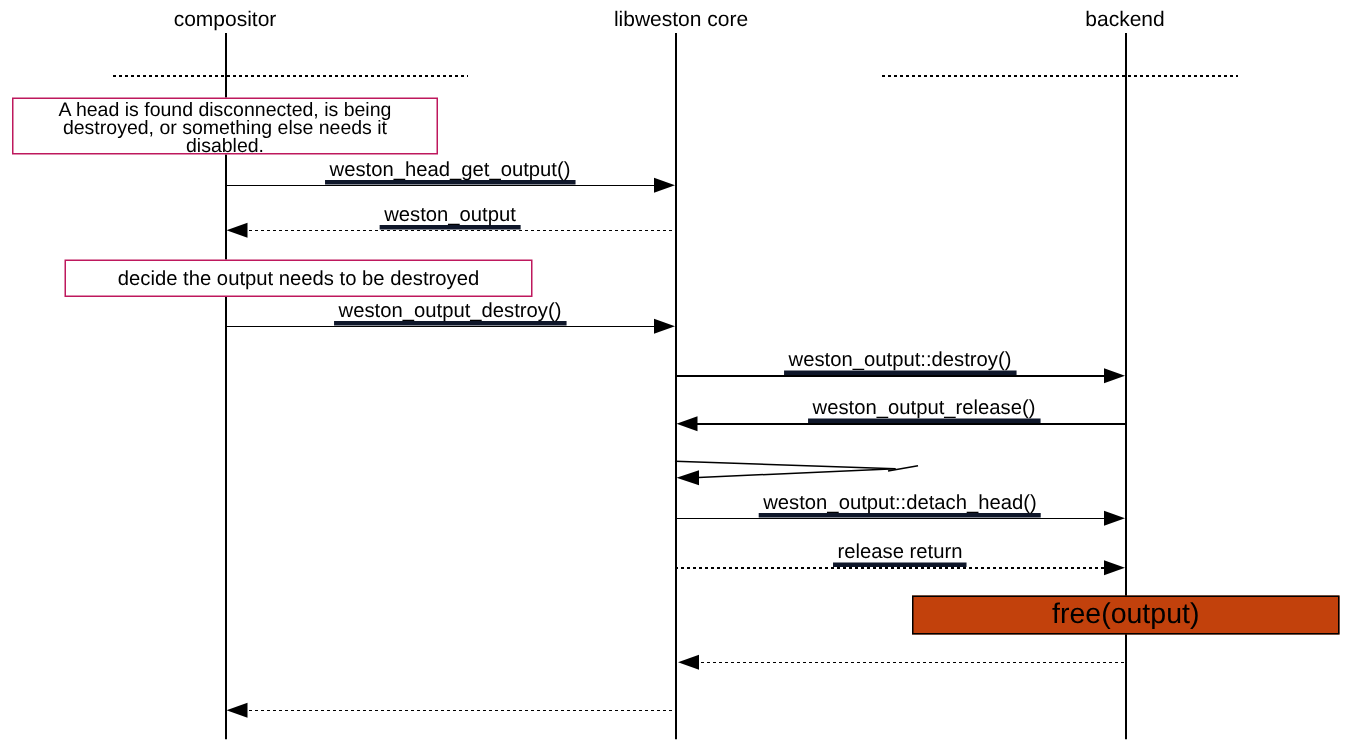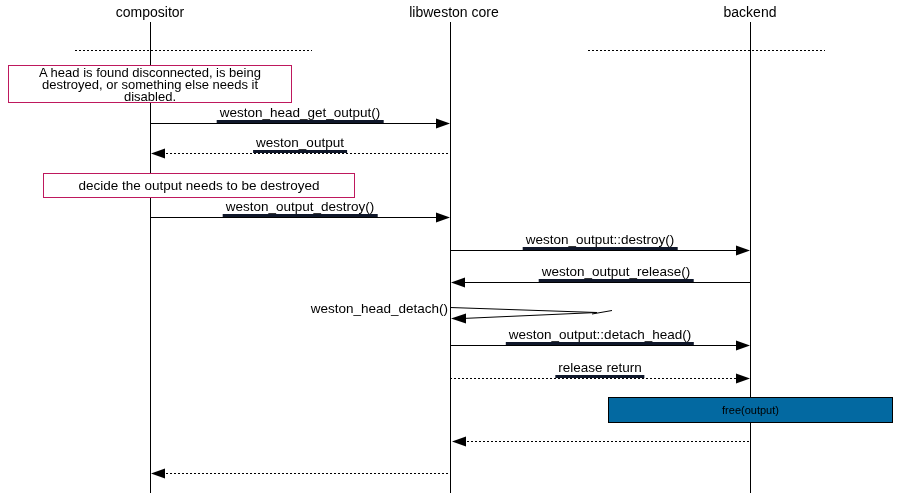--- a/index.html
+++ b/index.html
@@ -28,22 +28,22 @@
   .msg-label.self-label{
     transform:translate(-100%,-100%);border-bottom:none;padding:0;
   }
   .note{
     position:absolute;box-sizing:border-box;border:1px solid #be185d;background:#ffffff;
     text-align:center;
   }
   .note.multi{font-size:13px;line-height:12px;padding:1px 10px;}
   .note.single{font-size:13.5px;line-height:23px;padding:0 4px;}
   .action-box{
-    position:absolute;box-sizing:border-box;border:1px solid #000000;background:#0369a1;
-    text-align:center;font-size:11px;line-height:24px;
+    position:absolute;box-sizing:border-box;border:1px solid #000000;background:#c2410c;
+    text-align:center;font-size:19px;line-height:24px;
   }
 </style>
 </head>
 <body>
 
 <div id="diagram">
 
   <svg id="wires" width="900" height="493" viewBox="0 0 900 493">
 
     <line class="crisp" x1="150.5" y1="22" x2="150.5" y2="493"></line>
@@ -112,19 +112,18 @@
 
 
   <div class="note multi" style="left:8px;top:65px;width:284px;height:38px;">A head is found disconnected, is being destroyed, or something else needs it disabled.</div>
   <div class="note single" style="left:8px;top:173px;width:312px;height:25px;margin-left:35px;">decide the output needs to be destroyed</div>
 
   <div class="msg-label" style="left:300px;top:123px;">weston_head_get_output()</div>
   <div class="msg-label" style="left:300px;top:153px;">weston_output</div>
   <div class="msg-label" style="left:300px;top:217px;">weston_output_destroy()</div>
   <div class="msg-label" style="left:600px;top:250px;">weston_output::destroy()</div>
   <div class="msg-label" style="left:600px;top:282px;margin-left:16px;">weston_output_release()</div>
-  <div class="msg-label self-label" style="left:448px;top:316px;">weston_head_detach()</div>
   <div class="msg-label" style="left:600px;top:345px;">weston_output::detach_head()</div>
   <div class="msg-label" style="left:600px;top:378px;">release return</div>
 
   <div class="action-box" style="left:608px;top:397px;width:285px;height:26px;">free(output)</div>
 
 </div>
 
 </body></html>

